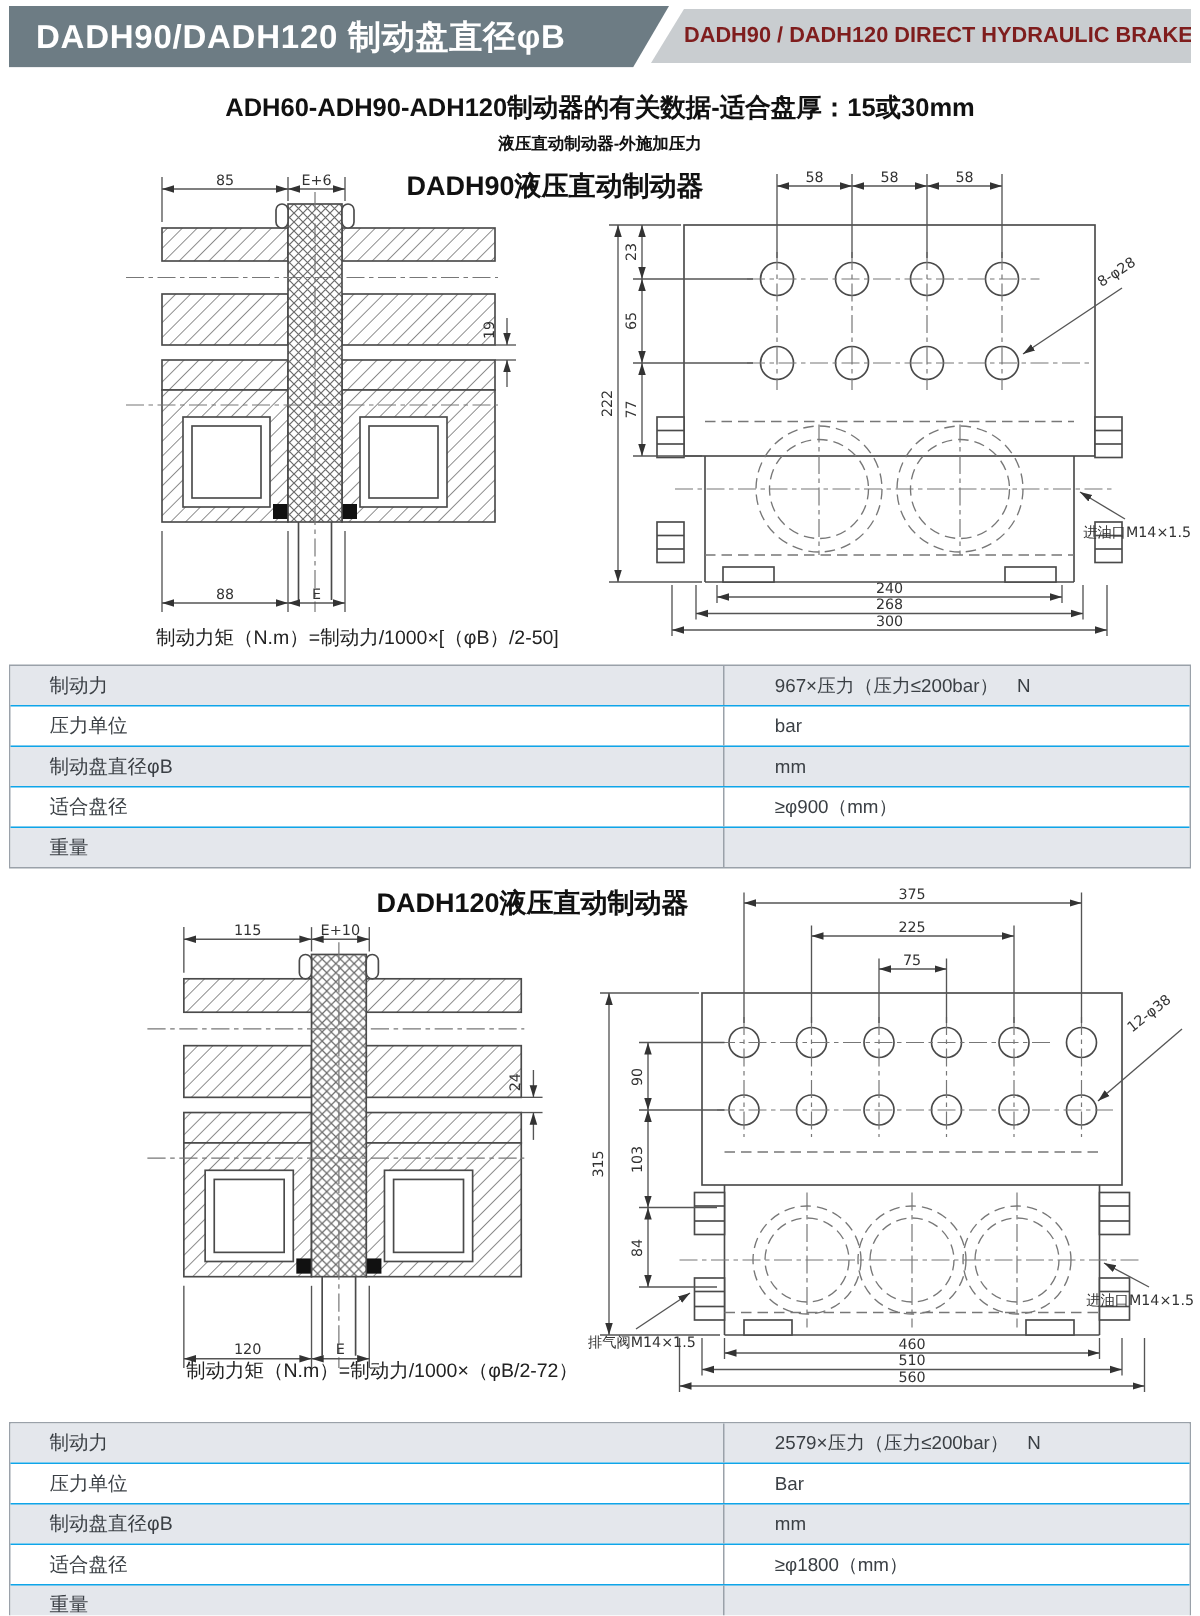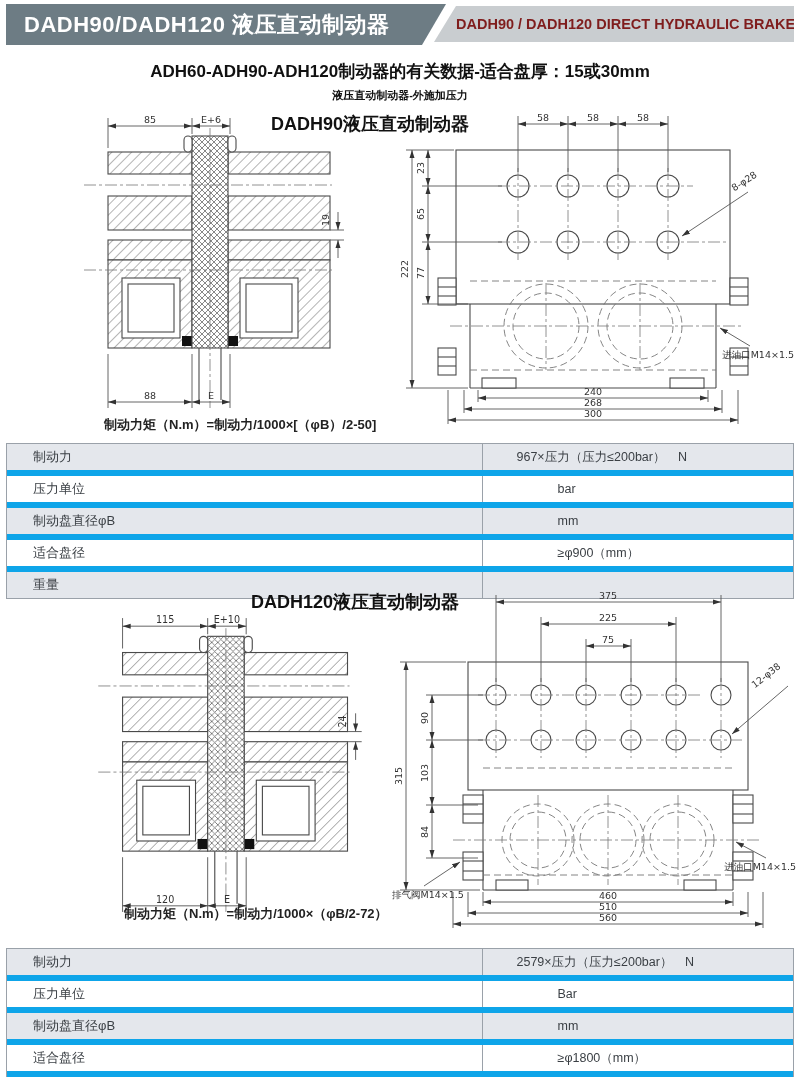--- a/index.html
+++ b/index.html
@@ -15,21 +15,21 @@
              color:#7f1d1d;font-size:14.5px;font-weight:bold;line-height:36px;text-align:center;
              padding-left:22px;box-sizing:border-box;white-space:nowrap;}
   
   .intro1{position:absolute;left:0;top:60px;width:800px;text-align:center;font-size:17px;
           font-weight:600;color:#111;}
   .intro2{position:absolute;left:0;top:88px;width:800px;text-align:center;font-size:11px;
           font-weight:600;color:#111;}
   .sec-title{position:absolute;font-size:18px;font-weight:bold;color:#111;text-align:center;}
   #t90{left:0;top:112px;width:740px;}
   #t120{left:0;top:590px;width:710px;}
-  .formula{position:absolute;font-size:13px;font-weight:700;color:#222;white-space:nowrap;}
+  .formula{position:absolute;font-size:13px;font-weight:400;color:#222;white-space:nowrap;}
   #f90{left:104px;top:416px;}
   #f120{left:124px;top:905px;}
   
   svg.drawing{position:absolute;overflow:visible;}
   .edge{stroke:#4a4a4a;stroke-width:1.1;}
   .nofill{fill:none;}
   .wfill{fill:#ffffff;}
   .hfill{fill:url(#hA);}
   .xfill{fill:url(#xh);}
   .dim line{stroke:#555;stroke-width:0.9;fill:none;}
@@ -37,32 +37,32 @@
   .arrE{marker-end:url(#ar);}
   .cl line{stroke:#777;stroke-width:0.8;stroke-dasharray:12 3 3 3;}
   .hid{stroke:#777;stroke-width:0.9;fill:none;stroke-dasharray:7 4;}
   text.d{font-family:"DejaVu Sans",sans-serif;font-size:9.5px;fill:#333;}
   
   .spec-table{position:absolute;left:6px;width:788px;border:1px solid #9aa1a9;box-sizing:border-box;
               background:#fff;}
   #tb90{top:443px;}
   #tb120{top:948px;}
   .spec-row{display:flex;height:26px;}
-  .spec-row + .spec-row{border-top:6px solid #0ea5e9;gap:41px;}
+  .spec-row + .spec-row{border-top:1px solid #0ea5e9;}
   .spec-row.alt{background:#e4e7ec;}
   .cell{display:flex;align-items:center;font-size:13px;color:#3a3f44;box-sizing:border-box;}
   .cell.label{width:60.5%;border-right:1px solid #9aa1a9;padding-left:26px;}
   .cell.value{flex:1;padding-left:34px;font-size:12.5px;}
 </style>
 </head>
 <body>
 
 <div class="page">
 
-  <div class="hdr-dark">DADH90/DADH120 液压直动制动器</div>
+  <div class="hdr-dark">DADH90/DADH120 制动盘直径φB</div>
   <div class="hdr-light">DADH90 / DADH120 DIRECT HYDRAULIC BRAKE</div>
 
   <div class="intro1">ADH60-ADH90-ADH120制动器的有关数据-适合盘厚：15或30mm</div>
   <div class="intro2">液压直动制动器-外施加压力</div>
 
   <div class="sec-title" id="t90">DADH90液压直动制动器</div>
 
   <svg class="drawing" style="left:82px;top:112px" width="268" height="302" viewBox="0 0 268 302">
     <defs>
       <pattern id="hA" patternUnits="userSpaceOnUse" width="7" height="7" patternTransform="rotate(45)">

